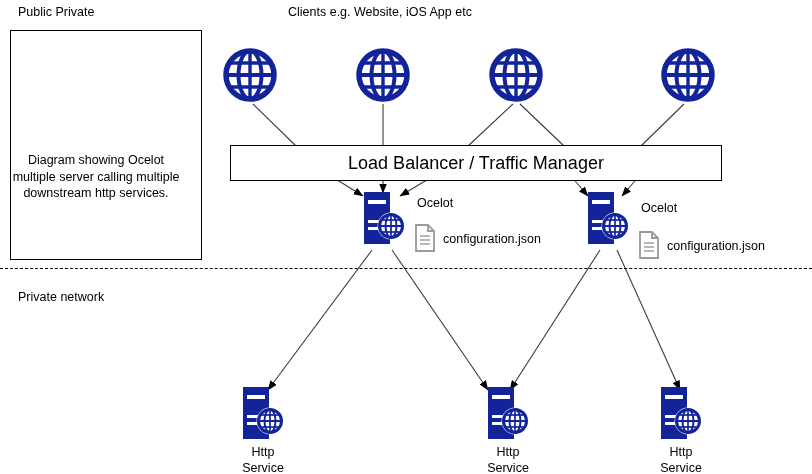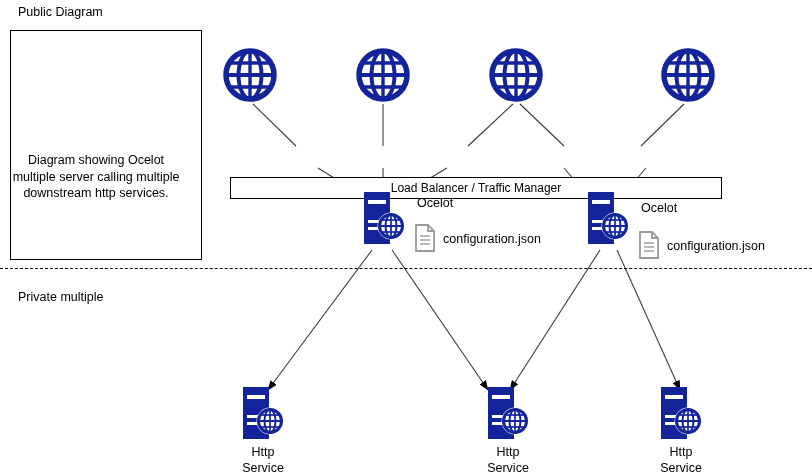--- a/index.html
+++ b/index.html
@@ -55,30 +55,29 @@
     font-size: 12.5px;
     color: #000000;
     line-height: 1.33;
     margin-top: 36px;
   }
   #lb-box {
     position: absolute;
     left: 230px;
     top: 145px;
     width: 492px;
-    height: 22px;
+    height: 36px;
     border: 1.3px solid #000000;
     background: #ffffff;
     box-sizing: border-box;
     display: flex;
     align-items: center;
     justify-content: center;
-    font-size: 12px;
+    font-size: 18px;
     color: #000000;
-    margin-top: 32px;
   }
   .globe-node {
     position: absolute;
     width: 54px;
     height: 54px;
   }
   .server-node {
     position: absolute;
     width: 46px;
     height: 58px;
@@ -121,25 +120,26 @@
     <line x1="564" y1="168" x2="588" y2="196" stroke="#3c3c3c" stroke-width="1.1" marker-end="url(#arrowhead)"></line>
     <line x1="646" y1="168" x2="622" y2="196" stroke="#3c3c3c" stroke-width="1.1" marker-end="url(#arrowhead)"></line>
 
     <line x1="372" y1="250" x2="268" y2="390" stroke="#3c3c3c" stroke-width="1.1" marker-end="url(#arrowhead)"></line>
     <line x1="392" y1="250" x2="488" y2="390" stroke="#3c3c3c" stroke-width="1.1" marker-end="url(#arrowhead)"></line>
 
     <line x1="600" y1="250" x2="510" y2="390" stroke="#3c3c3c" stroke-width="1.1" marker-end="url(#arrowhead)"></line>
     <line x1="617" y1="250" x2="680" y2="390" stroke="#3c3c3c" stroke-width="1.1" marker-end="url(#arrowhead)"></line>
   </svg>
 
-  <div class="lbl" style="left:18px; top:5px;">Public Diagram</div>
+  <div class="lbl" style="left:18px; top:5px;">Public Private</div>
 
   <div id="desc-box"></div>
   <div id="desc-text">Diagram showing Ocelot multiple server calling multiple downstream http services.</div>
 
+  <div class="lbl" style="left:288px; top:5px;">Clients e.g. Website, iOS App etc</div>
 
   <div class="globe-node" style="left:223px; top:48px;">
     <svg viewBox="0 0 54 54" width="54" height="54">
       <circle cx="27" cy="27" r="24" fill="none" stroke="#13249b" stroke-width="5.5"></circle>
       <ellipse cx="27" cy="27" rx="11.5" ry="24" fill="none" stroke="#13249b" stroke-width="4"></ellipse>
       <line x1="3" y1="27" x2="51" y2="27" stroke="#13249b" stroke-width="4"></line>
       <line x1="8" y1="15" x2="46" y2="15" stroke="#13249b" stroke-width="3.4"></line>
       <line x1="8" y1="39" x2="46" y2="39" stroke="#13249b" stroke-width="3.4"></line>
       <line x1="27" y1="3" x2="27" y2="51" stroke="#13249b" stroke-width="3.4"></line>
     </svg>
@@ -233,21 +233,21 @@
       <path d="M14 1 V7 H20" fill="none" stroke="#9a9a9a" stroke-width="1.8"></path>
       <line x1="6" y1="12" x2="16" y2="12" stroke="#9a9a9a" stroke-width="1.4"></line>
       <line x1="6" y1="16" x2="16" y2="16" stroke="#9a9a9a" stroke-width="1.4"></line>
       <line x1="6" y1="20" x2="16" y2="20" stroke="#9a9a9a" stroke-width="1.4"></line>
     </svg>
   </div>
   <div class="lbl" style="left:667px; top:239px;">configuration.json</div>
 
   <div class="divider" style="top:268px;"></div>
 
-  <div class="lbl" style="left:18px; top:290px;">Private multiple</div>
+  <div class="lbl" style="left:18px; top:290px;">Private network</div>
 
   <div class="server-node" style="left:240px; top:385px;">
     <svg viewBox="0 0 46 58" width="46" height="58">
       <rect x="3" y="2" width="26" height="52" fill="#13249b"></rect>
       <rect x="7" y="10" width="18" height="4" fill="#ffffff"></rect>
       <rect x="7" y="30" width="18" height="3" fill="#ffffff"></rect>
       <rect x="7" y="37" width="18" height="3" fill="#ffffff"></rect>
       <circle cx="30" cy="36" r="13.5" fill="#ffffff"></circle>
       <circle cx="30" cy="36" r="11.5" fill="none" stroke="#13249b" stroke-width="3"></circle>
       <ellipse cx="30" cy="36" rx="5.5" ry="11.5" fill="none" stroke="#13249b" stroke-width="2"></ellipse>

